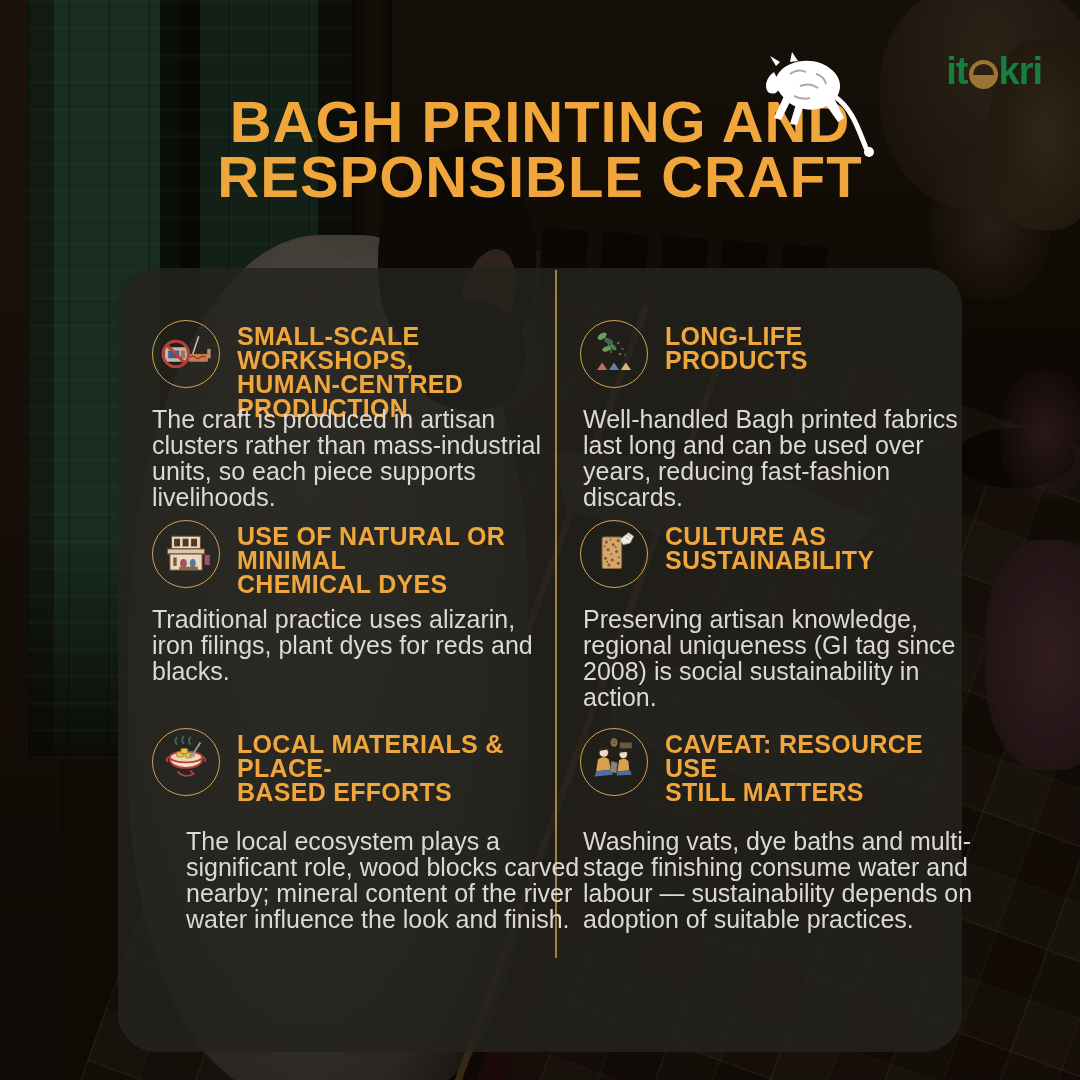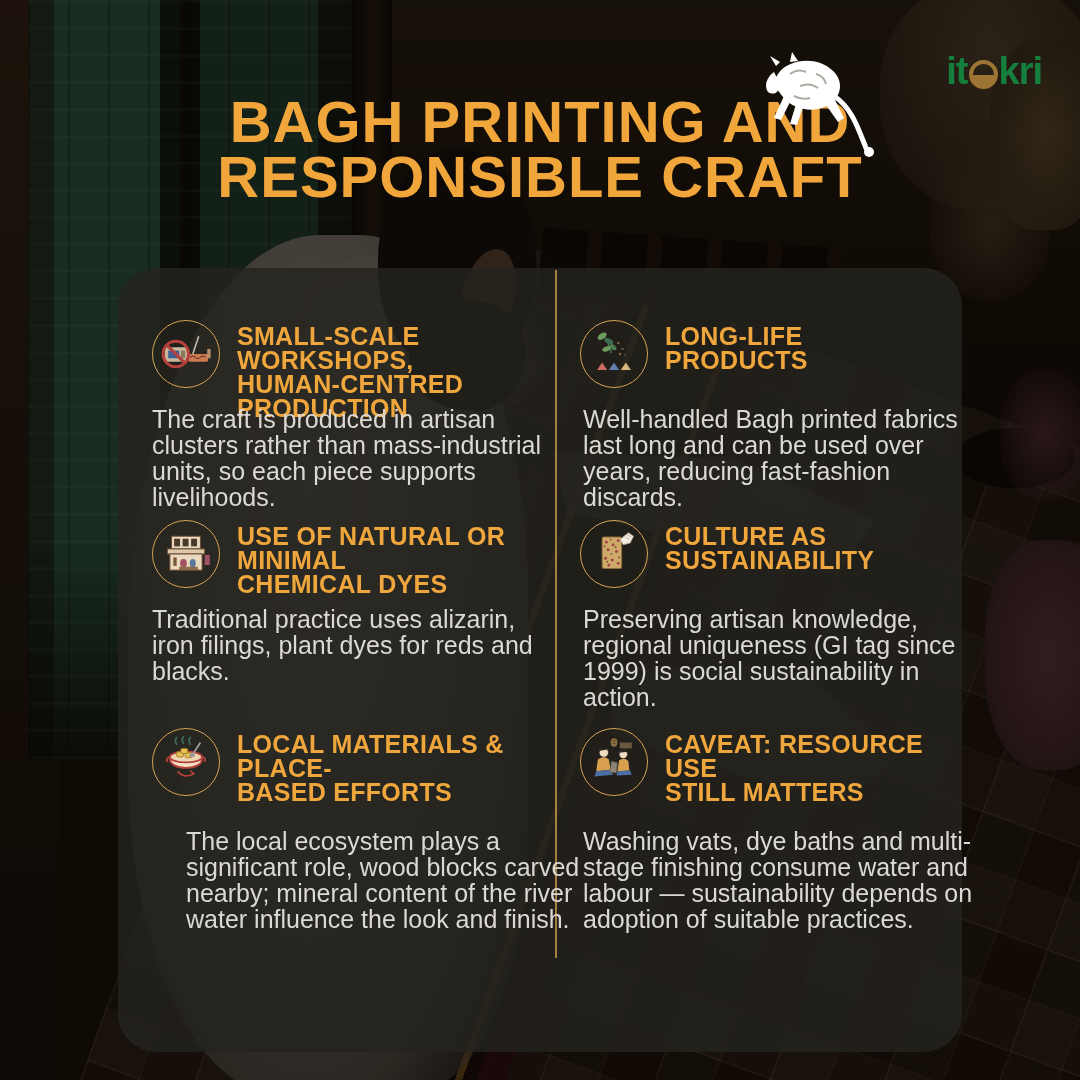--- a/index.html
+++ b/index.html
@@ -245,21 +245,21 @@
                 <circle cx="39" cy="37" r="1"></circle>
                 <circle cx="25" cy="42" r="1"></circle>
             </g>
             <path d="M40,16 L50,8 L56,12 L52,20 L44,22 Z" fill="#f2ece0" stroke="#b0a890" stroke-width="1"></path>
             <path d="M49,10 L53,13 M47,13 L51,16" stroke="#b0a890" stroke-width="1" fill="none"></path>
           </svg>
         </div>
         <h3 class="sec-title">CULTURE AS
 SUSTAINABILITY</h3>
       </div>
-      <p class="sec-body">Preserving artisan knowledge, regional uniqueness (GI tag since 1999) is social sustainability in action.</p>
+      <p class="sec-body">Preserving artisan knowledge, regional uniqueness (GI tag since 2008) is social sustainability in action.</p>
     </div>
 
     <div class="section s5">
       <div class="sec-head">
         <div class="icon-wrap">
           <svg width="56" height="56" viewBox="0 0 66 66">
             <path d="M22,4 q-3,4 0,8 M30,3 q-3,4 0,8 M38,4 q-3,4 0,8" stroke="#3f6b5f" stroke-width="2" fill="none" stroke-linecap="round"></path>
             <path d="M14,28 C12,44 54,44 52,28 Z" fill="#f5e2c6" stroke="#b5413c" stroke-width="2.2"></path>
             <ellipse cx="33" cy="27" rx="19" ry="6.5" fill="#efd6b2" stroke="#b5413c" stroke-width="2.2"></ellipse>
             <path d="M14,27 q-5,1 -3,6 M52,27 q5,1 3,6" stroke="#b5413c" stroke-width="2.2" fill="none"></path>

